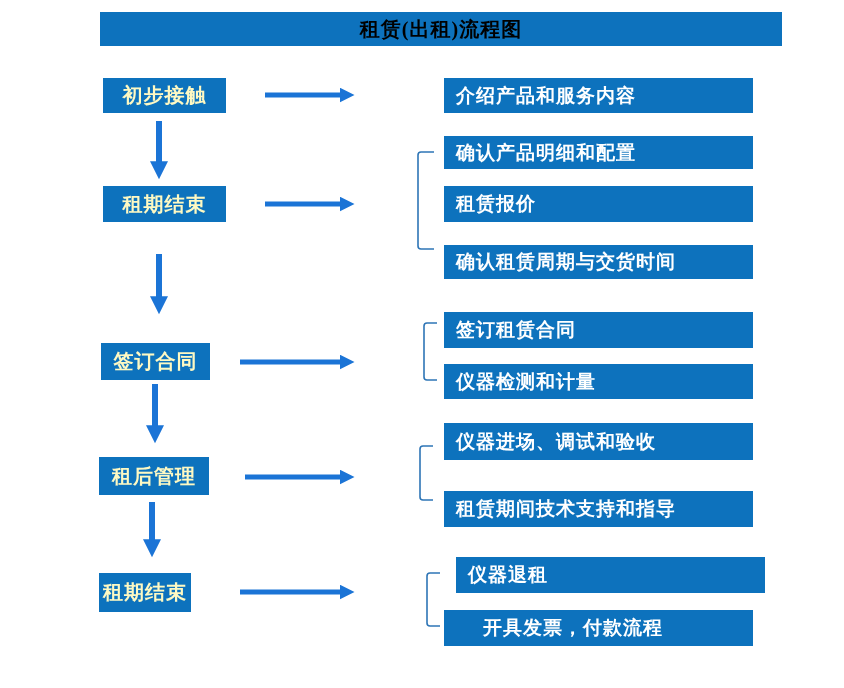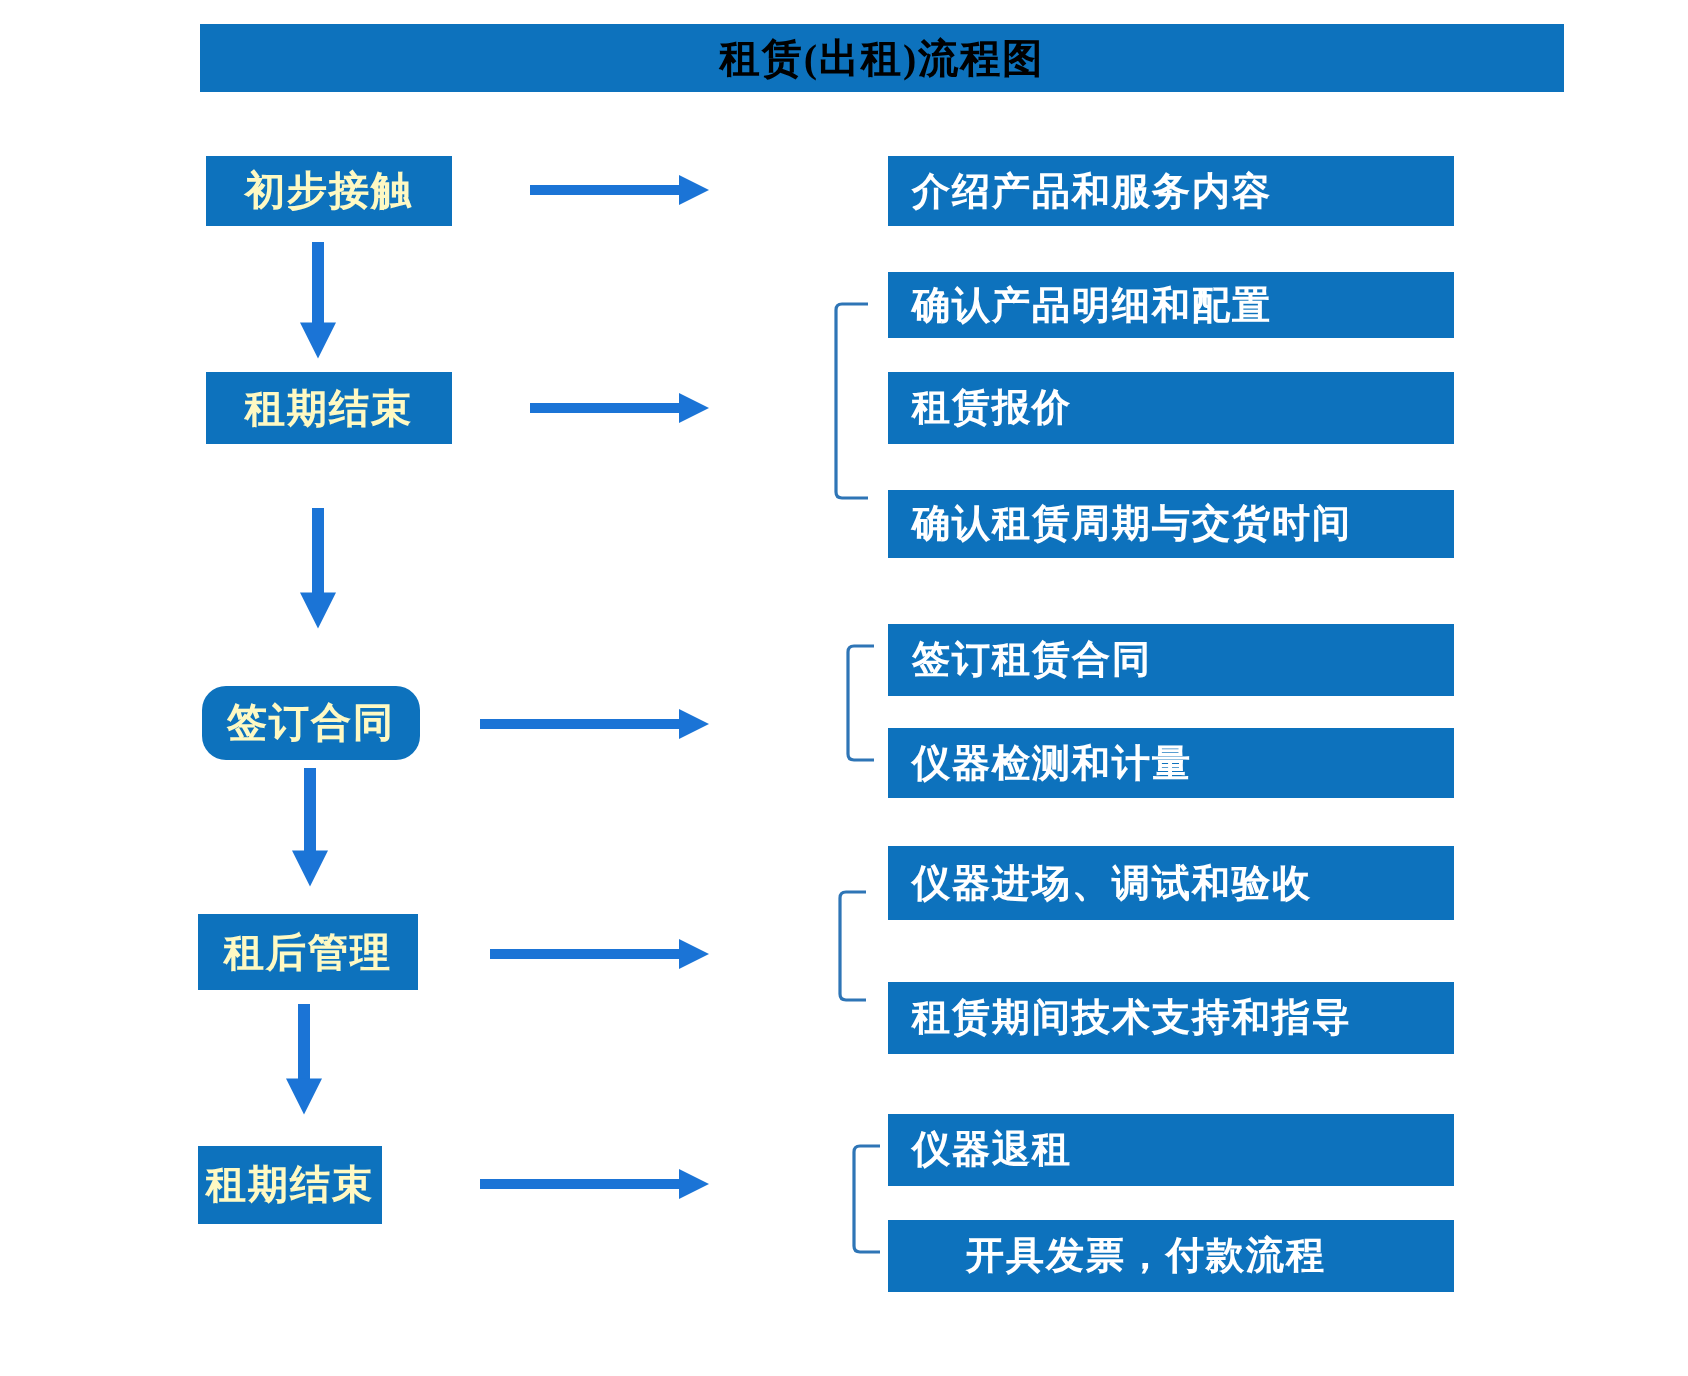--- a/index.html
+++ b/index.html
@@ -23,21 +23,21 @@
   }
   .step-box {
     background: #0D72BD;
     color: #fef9c3;
     font-weight: bold;
     font-size: 20px;
     display: flex; align-items: center; justify-content: center;
     letter-spacing: 1px;
   }
   .detail-box {
-    left: 444px; width: 283px;
+    left: 444px; width: 309px;
     background: #0D72BD;
     color: #ffffff;
     font-weight: bold;
     font-size: 19px;
     display: flex; align-items: center;
     padding-left: 12px;
     letter-spacing: 1px;
   }
   svg.overlay { position: absolute; left: 0; top: 0; width: 844px; height: 688px; pointer-events: none; }
 </style>
@@ -67,28 +67,28 @@
     <path d="M434,152 L421,152 Q418,152 418,155 L418,246 Q418,249 421,249 L434,249" fill="none" stroke="#2E75B6" stroke-width="1.6"></path>
     <path d="M437,323 L427,323 Q424,323 424,326 L424,377 Q424,380 427,380 L437,380" fill="none" stroke="#2E75B6" stroke-width="1.6"></path>
     <path d="M433,446 L423,446 Q420,446 420,449 L420,497 Q420,500 423,500 L433,500" fill="none" stroke="#2E75B6" stroke-width="1.6"></path>
     <path d="M440,573 L430,573 Q427,573 427,576 L427,623 Q427,626 430,626 L440,626" fill="none" stroke="#2E75B6" stroke-width="1.6"></path>
   </svg>
 
   <div class="abs title-bar">租赁(出租)流程图</div>
 
   <div class="abs step-box" style="left:103px; top:78px;  width:123px; height:35px;">初步接触</div>
   <div class="abs step-box" style="left:103px; top:186px; width:123px; height:36px;">租期结束</div>
-  <div class="abs step-box" style="left:101px; top:343px; width:109px; height:37px;border-radius:12px;">签订合同</div>
+  <div class="abs step-box" style="left:101px; top:343px; width:109px; height:37px;">签订合同</div>
   <div class="abs step-box" style="left:99px;  top:457px; width:110px; height:38px;">租后管理</div>
   <div class="abs step-box" style="left:99px;  top:573px; width:92px; height:39px;">租期结束</div>
 
   <div class="abs detail-box" style="top:78px;  height:35px;">介绍产品和服务内容</div>
   <div class="abs detail-box" style="top:136px; height:33px;">确认产品明细和配置</div>
   <div class="abs detail-box" style="top:186px; height:36px;">租赁报价</div>
   <div class="abs detail-box" style="top:245px; height:34px;">确认租赁周期与交货时间</div>
   <div class="abs detail-box" style="top:312px; height:36px;">签订租赁合同</div>
   <div class="abs detail-box" style="top:364px; height:35px;">仪器检测和计量</div>
   <div class="abs detail-box" style="top:423px; height:37px;">仪器进场、调试和验收</div>
   <div class="abs detail-box" style="top:491px; height:36px;">租赁期间技术支持和指导</div>
-  <div class="abs detail-box" style="top:557px; height:36px;">仪器退租</div>
+  <div class="abs detail-box" style="top:557px; height:36px;margin-left:12px;">仪器退租</div>
   <div class="abs detail-box" style="top:610px; height:36px;padding-left:39px;">开具发票，付款流程</div>
 
 </div>
 
 </body></html>

